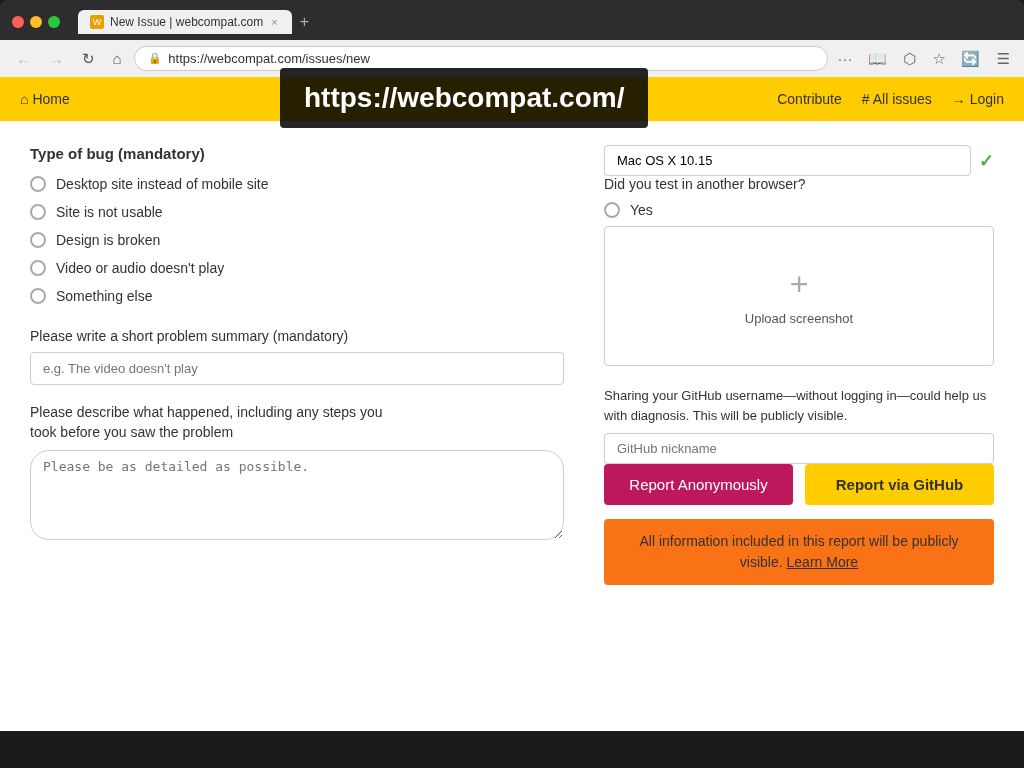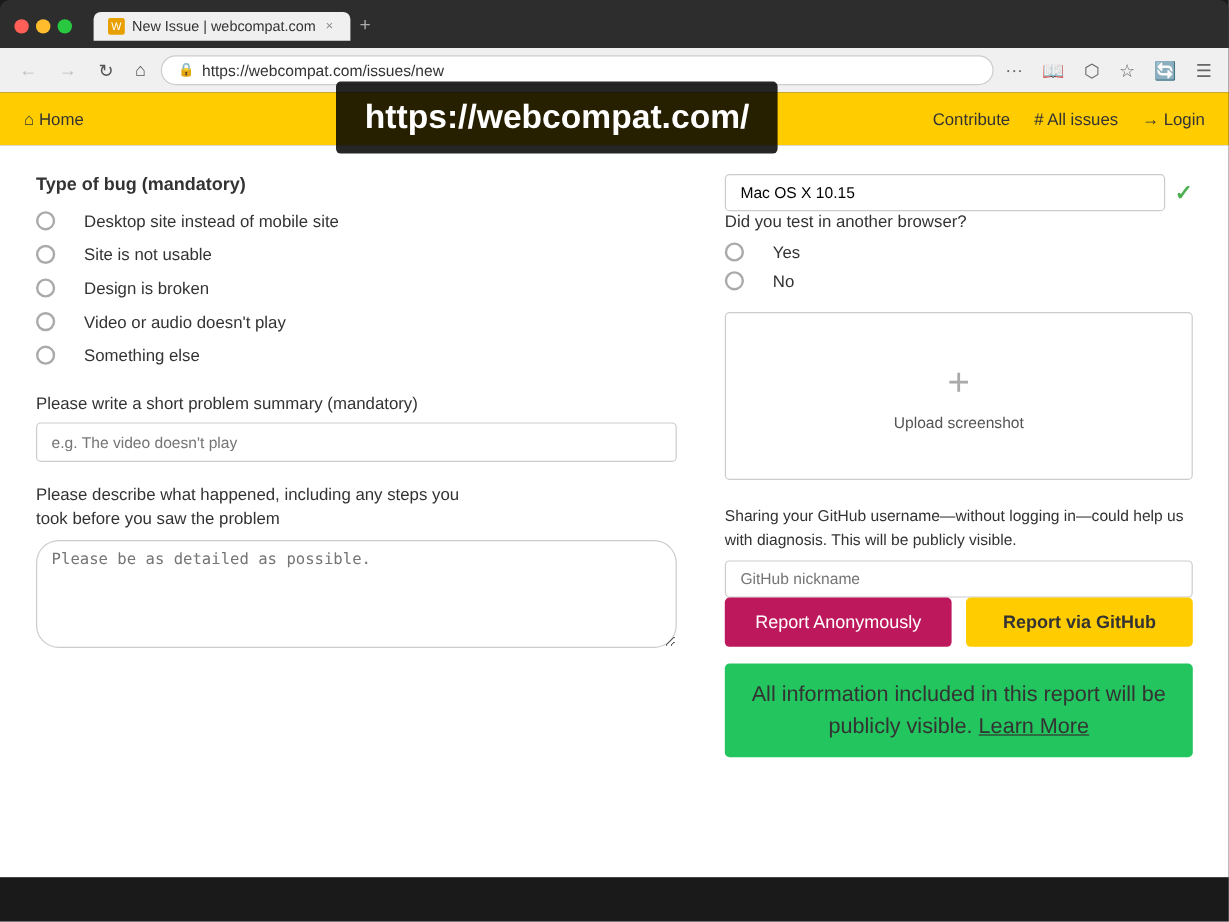--- a/index.html
+++ b/index.html
@@ -140,21 +140,21 @@
     .right-col { width: 390px; flex-shrink: 0; }
 
     .section-title {
       font-size: 15px;
       font-weight: bold;
       color: #333;
       margin-bottom: 14px;
     }
 
     .radio-group { display: flex; flex-direction: column; gap: 12px; margin-bottom: 24px; }
-    .radio-item { display: flex; align-items: center; gap: 24px; cursor: pointer; }
+    .radio-item { display: flex; align-items: center; gap: 10px; cursor: pointer; }
     .radio-circle {
       width: 16px; height: 16px;
       border: 2px solid #aaa;
       border-radius: 50%;
       flex-shrink: 0;
       background: white;
     }
     .radio-label { font-size: 14px; color: #333; }
 
     .input-label { font-size: 14px; color: #333; margin-bottom: 8px; }
@@ -240,24 +240,24 @@
       border: none;
       border-radius: 4px;
       padding: 12px 24px;
       font-size: 15px;
       cursor: pointer;
       flex: 1;
       font-weight: 700;
     }
 
     .notice-box {
-      background: #22c55e;
+      background: #f97316;
       border-radius: 4px;
       padding: 12px 16px;
-      font-size: 18px;
+      font-size: 14px;
       color: #333;
       text-align: center;
       line-height: 1.5;
     }
     .notice-box a { color: #333; text-decoration: underline; cursor: pointer; }
   </style>
 </head>
 <body>
 
 <div class="browser-chrome">
@@ -356,26 +356,20 @@
       <span class="check-icon">✓</span>
     </div>
 
     <div class="browser-question">Did you test in another browser?</div>
     <div class="radio-row">
       <label class="radio-item">
         <div class="radio-circle"></div>
         <span class="radio-label">Yes</span>
       </label>
     </div>
-    <div class="radio-row" style="margin-bottom:18px;">
-      <label class="radio-item">
-        <div class="radio-circle"></div>
-        <span class="radio-label">No</span>
-      </label>
-    </div>
 
     <div class="upload-box">
       <span class="upload-plus">+</span>
       <span class="upload-text">Upload screenshot</span>
     </div>
 
     <div class="github-section">
       <div class="github-desc">Sharing your GitHub username—without logging in—could help us with diagnosis. This will be publicly visible.</div>
       <input class="github-input" type="text" placeholder="GitHub nickname" style="">
     </div>

